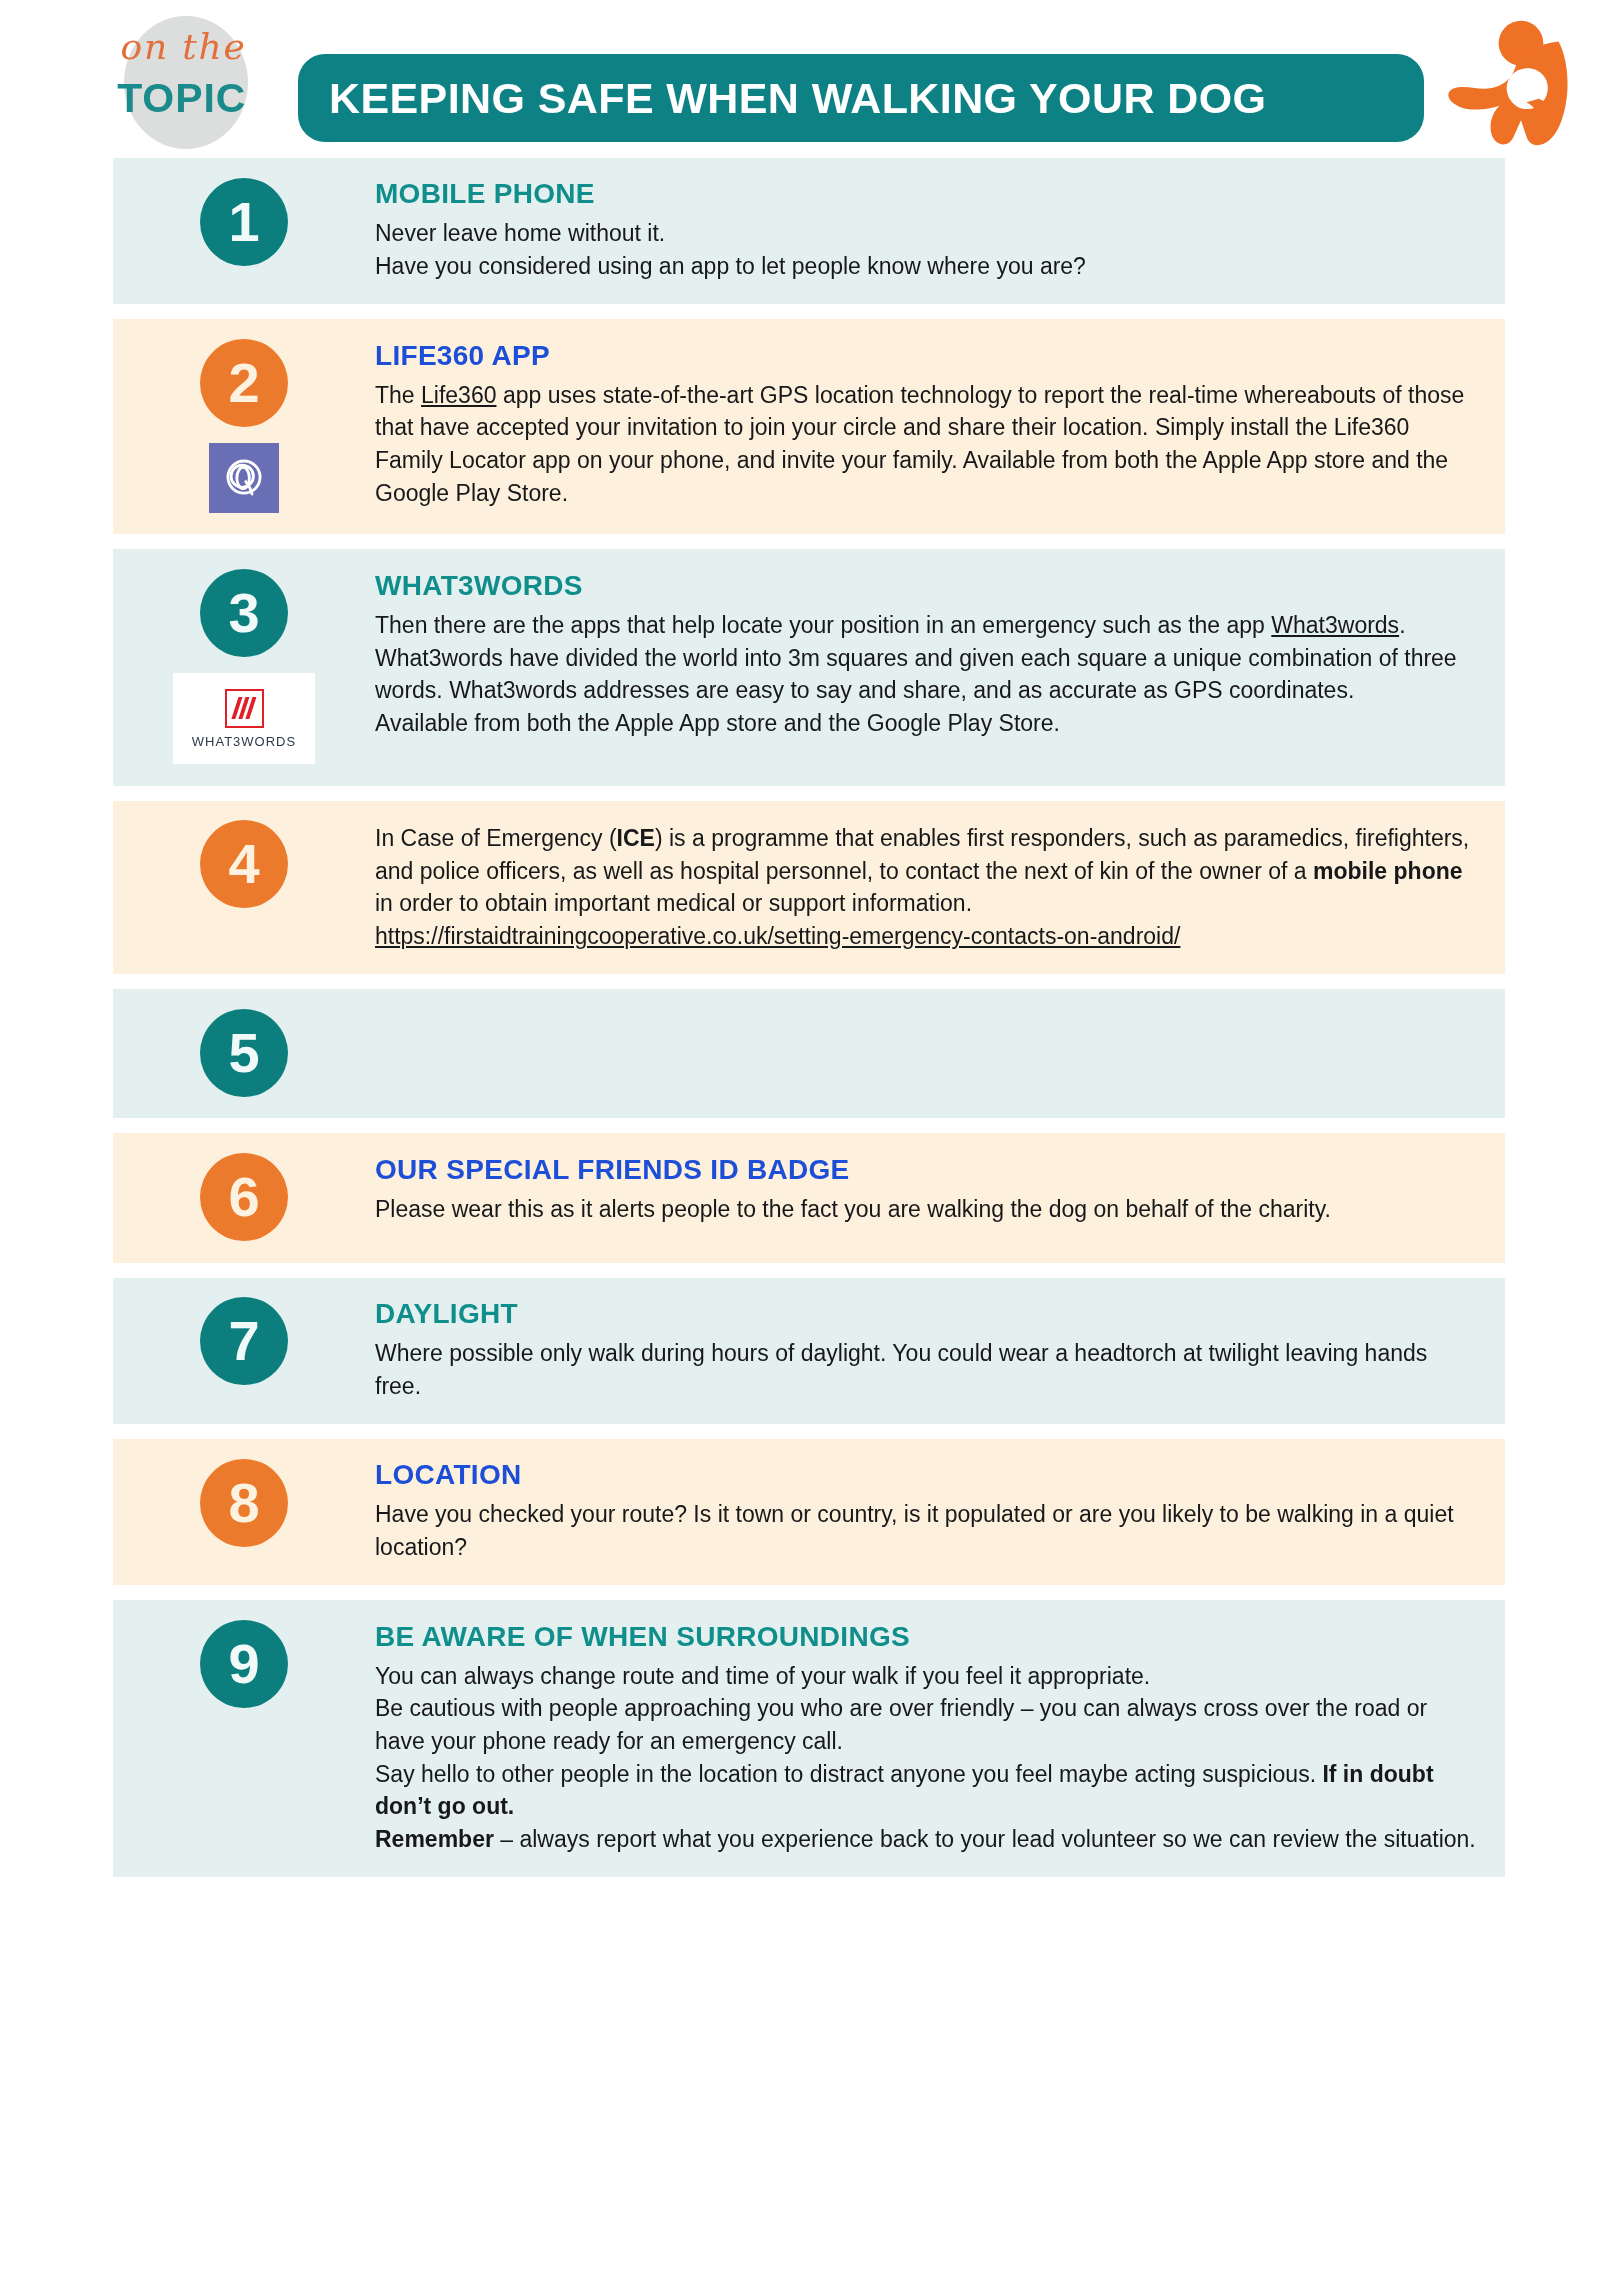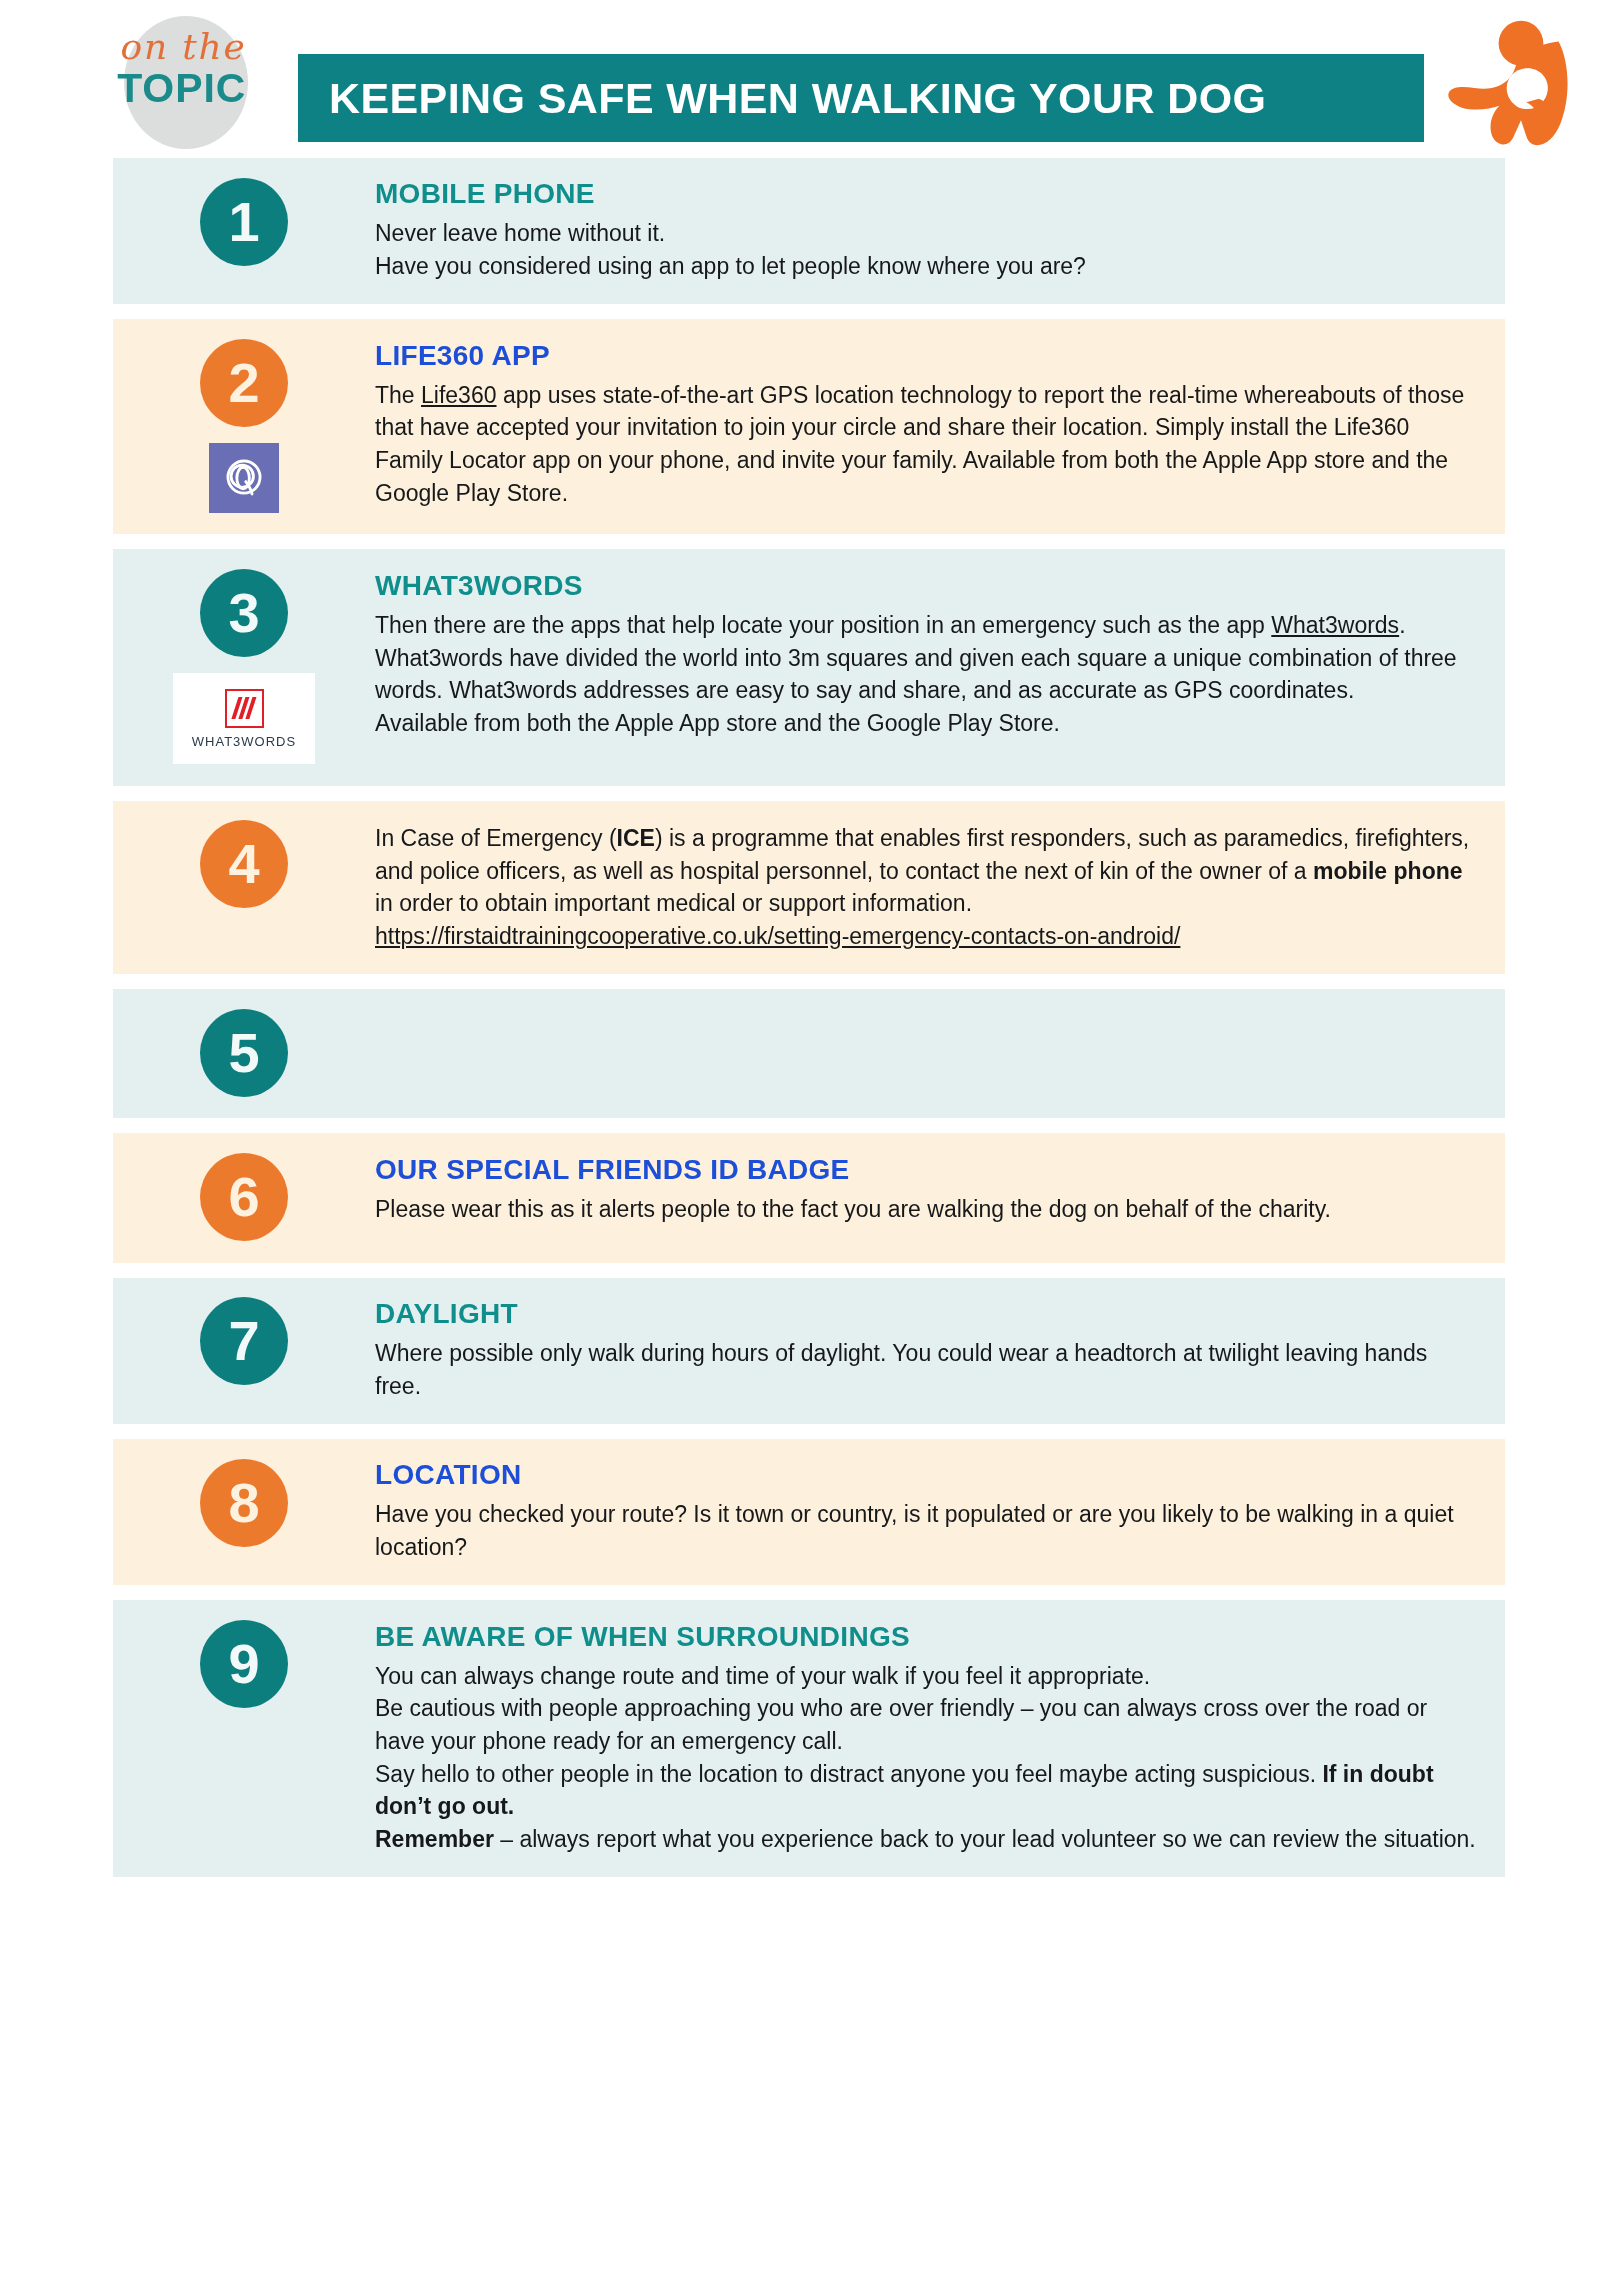--- a/index.html
+++ b/index.html
@@ -52,40 +52,41 @@
     font-style: italic;
     font-size: 36px;
     color: #e2703a;
     letter-spacing: 1.8px;
     line-height: 1;
     text-align: center;
   }
   .brand-topic {
     position: absolute;
     left: 10.7px;
-    top: 61px;
+    top: 71px;
     width: 206px;
     font-family: "Liberation Sans", sans-serif;
     font-weight: bold;
     font-size: 41px;
     color: #1a8a8a;
     letter-spacing: 0.9px;
     line-height: 1;
     text-align: center;
   }
 
   .title-bar {
     position: absolute;
     left: 257px;
     top: 54px;
     width: 1126px;
     height: 88px;
     background: #0d8184;
     display: flex;
     align-items: center;
+    border-radius: 27px;
   }
   .title-text {
     color: #ffffff;
     font-family: "Liberation Sans", sans-serif;
     font-weight: bold;
     font-size: 43px;
     letter-spacing: 0.4px;
     padding-left: 31px;
     white-space: nowrap;
   }

